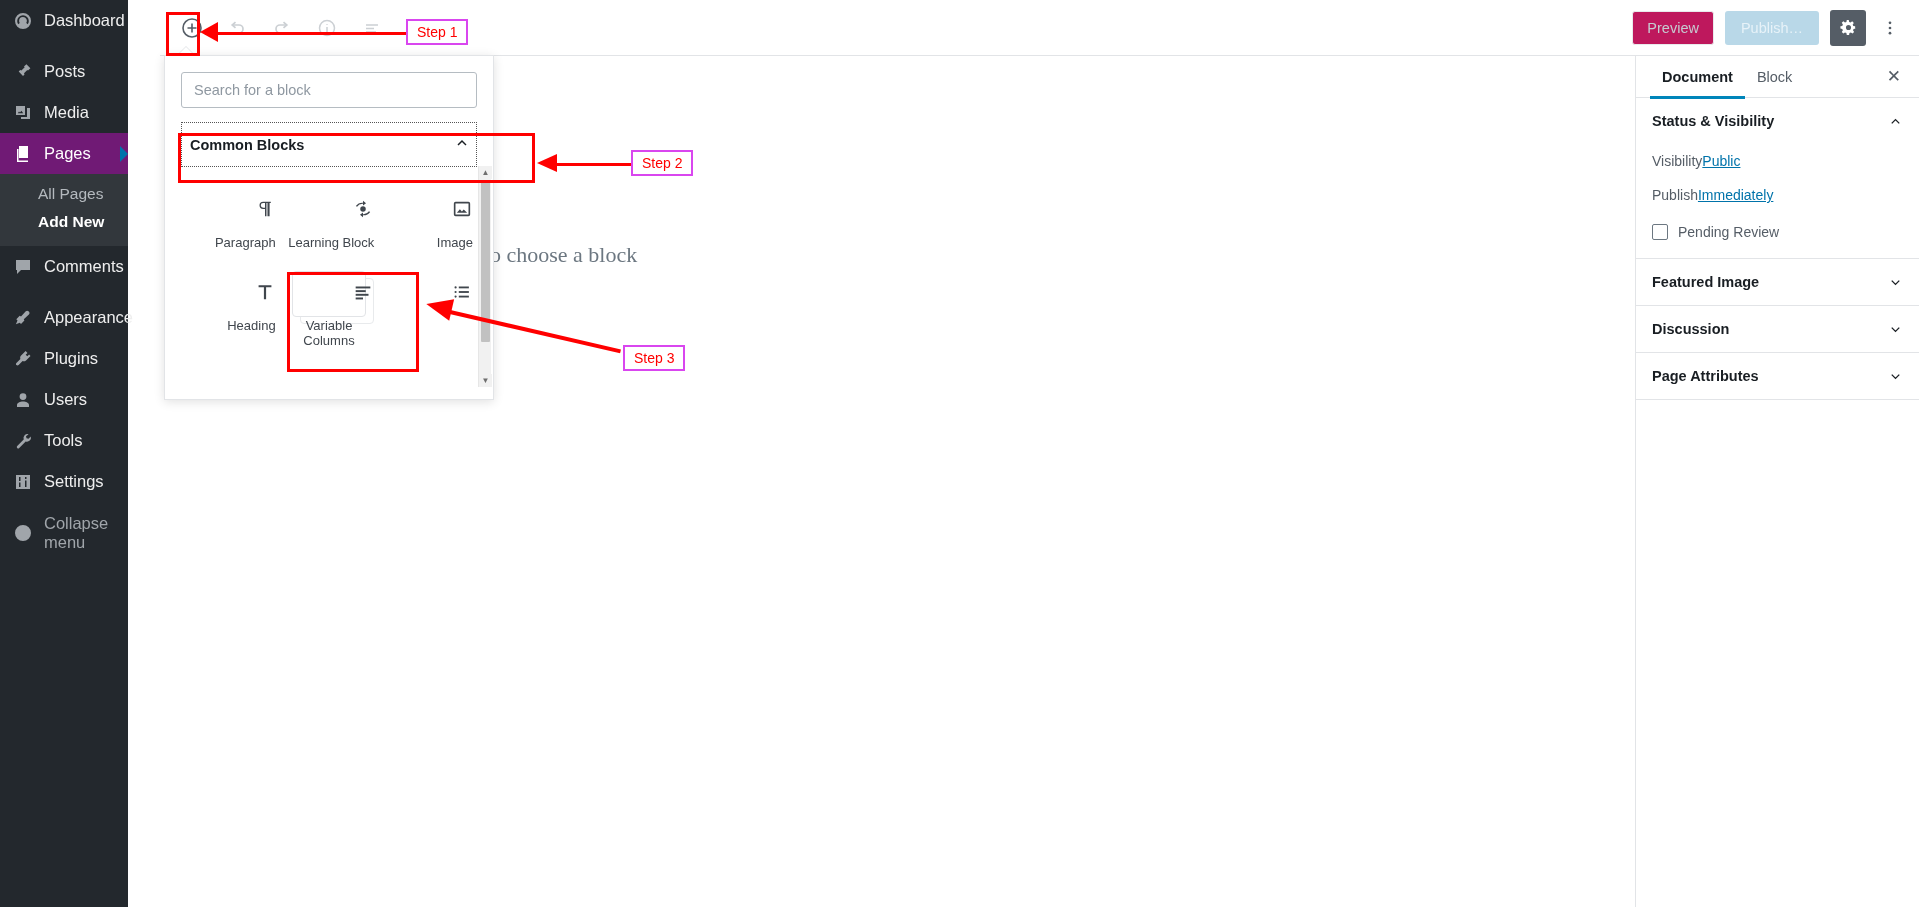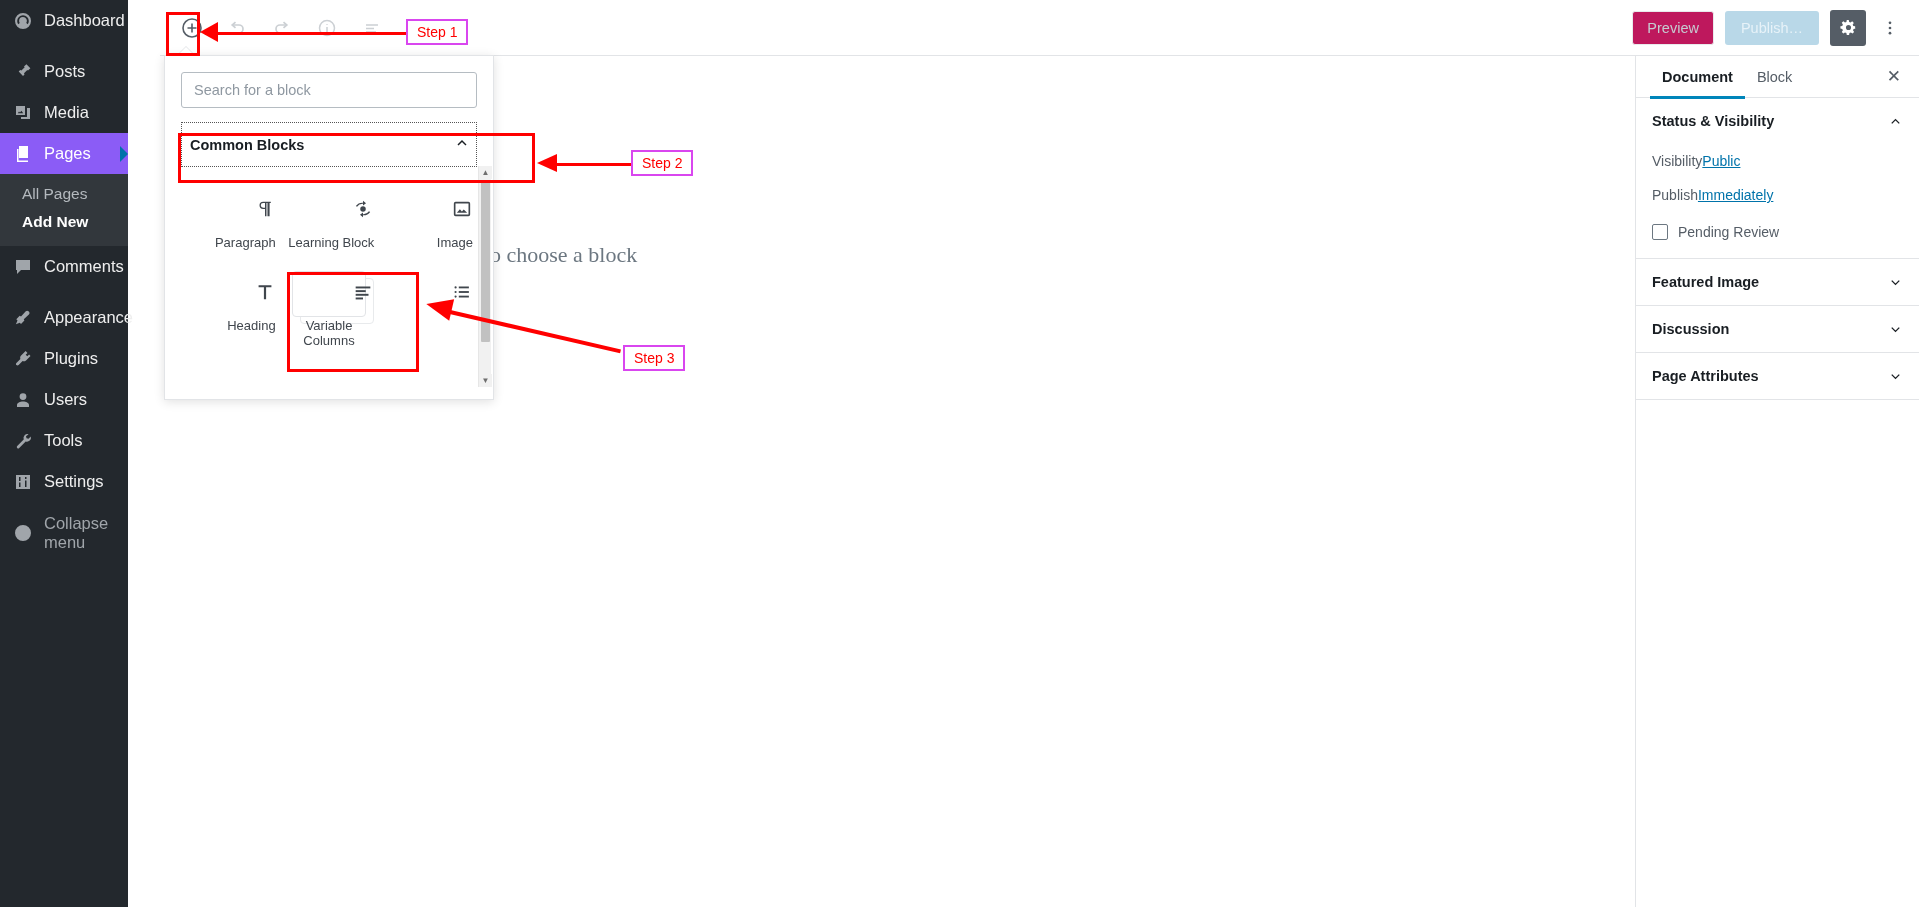--- a/index.html
+++ b/index.html
@@ -17,28 +17,28 @@
   }
   .am-item {
     display: flex; align-items: center; gap: 10px;
     height: 41px; padding: 0 12px; font-size: 16.5px; color: #eee;
     position: relative;
   }
   .am-item .am-ico {
     width: 22px; height: 22px; display: flex; align-items: center;
     justify-content: center; color: #a0a5aa; flex: 0 0 22px;
   }
-  .am-item.active { background: #8b5cf6; color: #fff; }
+  .am-item.active { background: #701a75; color: #fff; }
   .am-item.active .am-ico { color: #fff; }
   .am-item.active::after {
     content: ""; position: absolute; right: -8px; top: 50%;
     transform: translateY(-50%);
     border: 8px solid transparent; border-left-color: #0073aa;
   }
-  .am-sub { background: #32373c; padding: 6px 0 10px 0; }
+  .am-sub { background: #32373c; padding: 6px 0 10px 16px; }
   .am-sub-item {
     padding: 5px 12px 5px 22px; font-size: 15.5px; color: #b4b9be;
   }
   .am-sub-item.cur { color: #fff; font-weight: bold; }
   .am-gap { height: 10px; }
   .am-collapse { color: #a0a5aa; }
 
   
   .ed-header {
     position: absolute; left: 160px; top: 0; right: 0; height: 56px;

